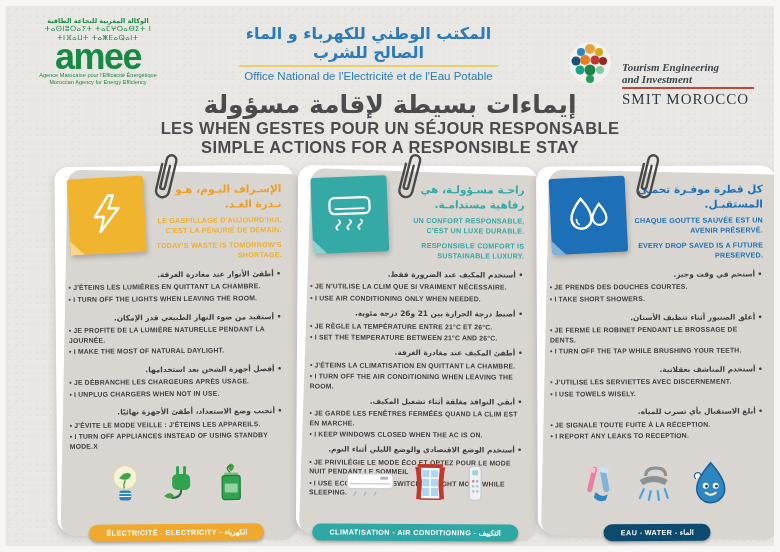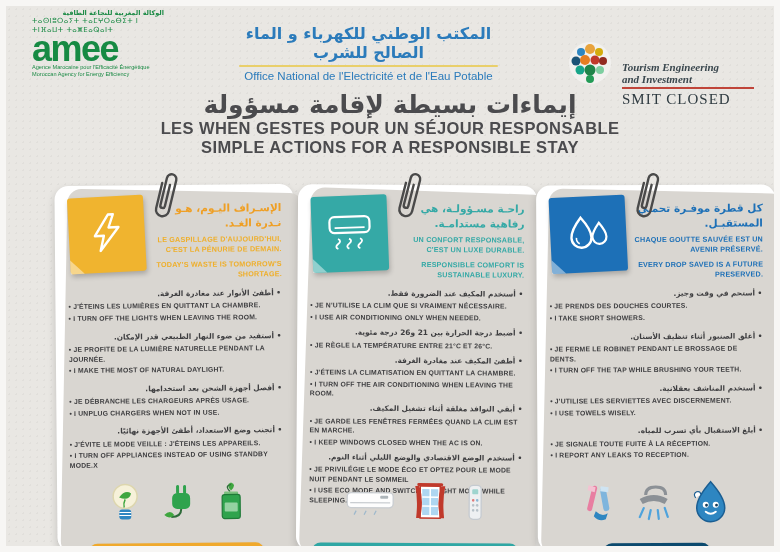--- a/index.html
+++ b/index.html
@@ -5,42 +5,42 @@
   html,body{margin:0;padding:0;background:#f2f1ef;}
   #poster{position:relative;width:780px;height:552px;overflow:hidden;
     background:#e9e7e3;
     background-image:radial-gradient(rgba(0,0,0,0.035) 1px, transparent 1px);
     background-size:7px 7px;
     border:6px solid #f7f6f4;box-sizing:border-box;
     font-family:"Liberation Sans", sans-serif;color:#3e3e40;}
   .ar{font-family:"DejaVu Sans", sans-serif;direction:rtl;unicode-bidi:isolate;}
 
   
-  .hdr-amee{position:absolute;left:26px;top:4px;width:132px;line-height:1.15;}
+  .hdr-amee{position:absolute;left:26px;top:12px;width:132px;text-align:center;line-height:1.15;}
   .amee-ar{font-size:6.5px;color:#1b8a45;font-weight:bold;}
   .amee-tif{font-size:7px;color:#1b8a45;letter-spacing:.5px;font-family:"DejaVu Sans", sans-serif;}
   .amee-name{font-size:36px;font-weight:bold;color:#168a43;letter-spacing:-1.5px;line-height:.85;}
   .amee-fr,.amee-en{font-size:5.6px;color:#1b8a45;}
   .hdr-onee{position:absolute;left:215px;top:18px;width:295px;text-align:center;}
   .onee-ar{font-size:16px;color:#2b7bbb;font-weight:bold;}
   .onee-rule{height:2px;width:88%;margin:3px auto 3px;background:#e9cf6b;border-radius:1px;}
   .onee-fr{font-size:11.5px;color:#2b7bbb;}
   .hdr-smit{position:absolute;right:20px;top:16px;display:flex;align-items:center;gap:8px;}
   .smit-text{text-align:left;margin-top:40px;}
   .smit-tag{font-family:"Liberation Serif", serif;font-style:italic;font-size:11px;color:#3a474e;line-height:1.05;font-weight:bold;}
   .smit-rule{height:2px;background:#c0453a;margin:2px 0 2px;width:132px;}
   .smit-name{font-family:"Liberation Serif", serif;font-size:15px;letter-spacing:1px;color:#2e3a40;}
 
   
   .titleblock{position:absolute;top:84px;left:0;right:0;text-align:center;}
   .title-ar{font-size:25px;font-weight:bold;color:#4b4b4e;}
   .title-fr,.title-en{font-size:16.5px;font-weight:800;color:#4b4b4e;letter-spacing:.4px;line-height:1.15;}
 
   
-  .cards{position:absolute;left:30px;top:179px;width:720px;display:flex;gap:2px;padding-left:20px;}
+  .cards{position:absolute;left:30px;top:160px;width:720px;display:flex;gap:2px;padding-left:20px;}
   .card{position:relative;flex:1;height:366px;background:#fff;border-radius:14px;
     box-shadow:0 4px 9px rgba(0,0,0,.18);}
   .card::before{content:"";position:absolute;inset:6px -5px -6px 8px;background:#d9d6d1;
     border-radius:14px;transform:rotate(1.6deg);z-index:-1;}
   .card.c1{transform:rotate(-.5deg);}
   .card.c2{transform:rotate(.35deg);}
   .card.c3{transform:rotate(-.3deg);}
 
   .clip{position:absolute;top:-17px;left:98px;width:26px;height:54px;transform:rotate(14deg);z-index:3;}
   .sticky{position:absolute;top:11px;left:14px;width:76px;height:76px;border-radius:3px;
@@ -114,21 +114,21 @@
           <circle cx="24" cy="31" r="5.5" fill="#1e8449"></circle>
             <circle cx="34" cy="31" r="4" fill="#7dcea0"></circle>
           <circle cx="24" cy="40" r="4" fill="#239b56"></circle>
         </g>
       </svg>
     </span>
     <div class="smit-text">
       <div class="smit-tag">Tourism Engineering</div>
       <div class="smit-tag">and Investment</div>
       <div class="smit-rule"></div>
-      <div class="smit-name">SMIT CLOSED</div>
+      <div class="smit-name">SMIT MOROCCO</div>
     </div>
   </div>
 
   <div class="titleblock">
     <div class="title-ar ar">إيماءات بسيطة لإقامة مسؤولة</div>
     <div class="title-fr">LES WHEN GESTES POUR UN SÉJOUR RESPONSABLE</div>
     <div class="title-en">SIMPLE ACTIONS FOR A RESPONSIBLE STAY</div>
   </div>
 
   <div class="cards">
@@ -230,20 +230,21 @@
       </div>
       <div class="bullets">
         <div class="item">
           <div class="line-ar">أستخدم المكيف عند الضرورة فقط.</div>
           <div class="line-lat">JE N'UTILISE LA CLIM QUE SI VRAIMENT NÉCESSAIRE.</div>
           <div class="line-lat">I USE AIR CONDITIONING ONLY WHEN NEEDED.</div>
         </div>
         <div class="item">
           <div class="line-ar">أضبط درجة الحرارة بين 21 و26 درجة مئوية.</div>
           <div class="line-lat">JE RÈGLE LA TEMPÉRATURE ENTRE 21°C ET 26°C.</div>
+          <div class="line-lat">I SET THE TEMPERATURE BETWEEN 21°C AND 26°C.</div>
         </div>
         <div class="item">
           <div class="line-ar">أطفئ المكيف عند مغادرة الغرفة.</div>
           <div class="line-lat">J'ÉTEINS LA CLIMATISATION EN QUITTANT LA CHAMBRE.</div>
           <div class="line-lat">I TURN OFF THE AIR CONDITIONING WHEN LEAVING THE ROOM.</div>
         </div>
         <div class="item">
           <div class="line-ar">أبقي النوافذ مغلقة أثناء تشغيل المكيف.</div>
           <div class="line-lat">JE GARDE LES FENÊTRES FERMÉES QUAND LA CLIM EST EN MARCHE.</div>
           <div class="line-lat">I KEEP WINDOWS CLOSED WHEN THE AC IS ON.</div>

